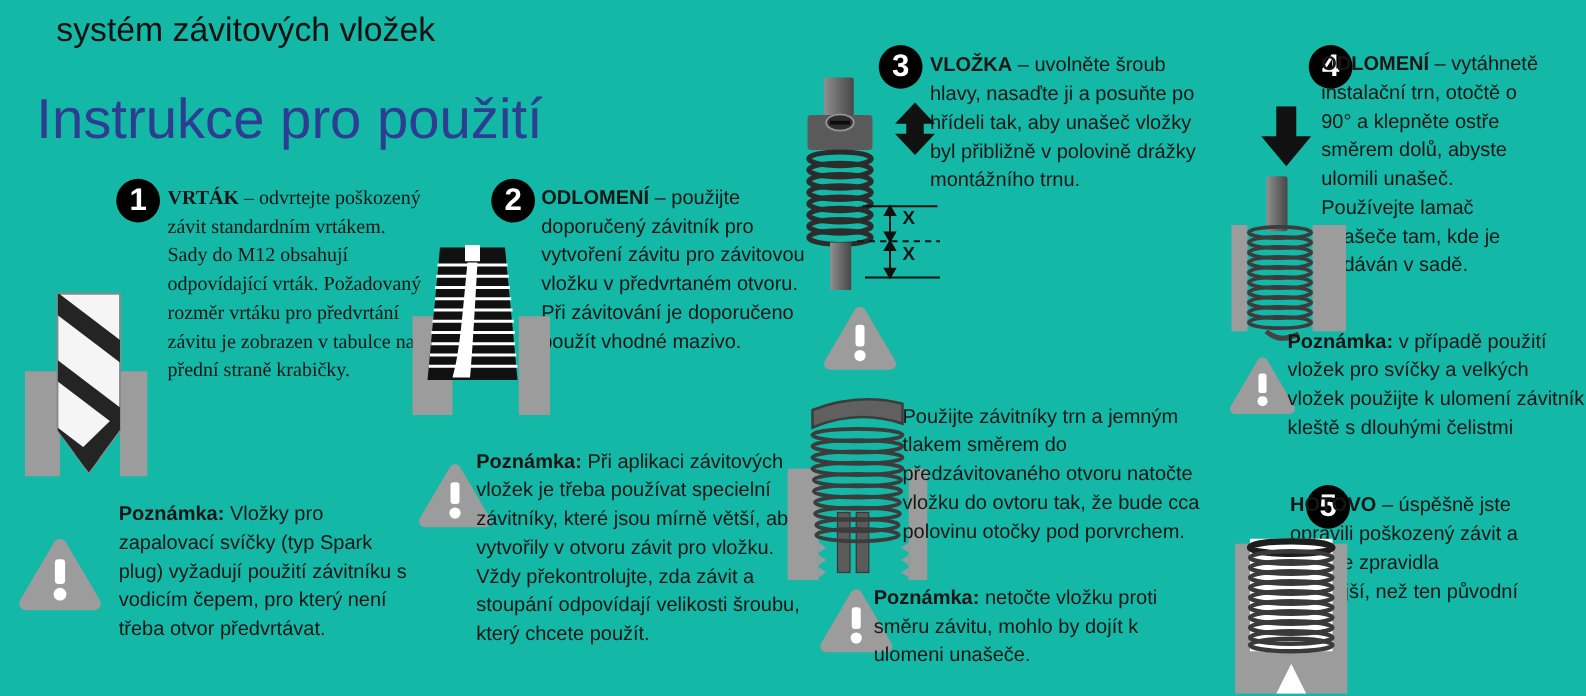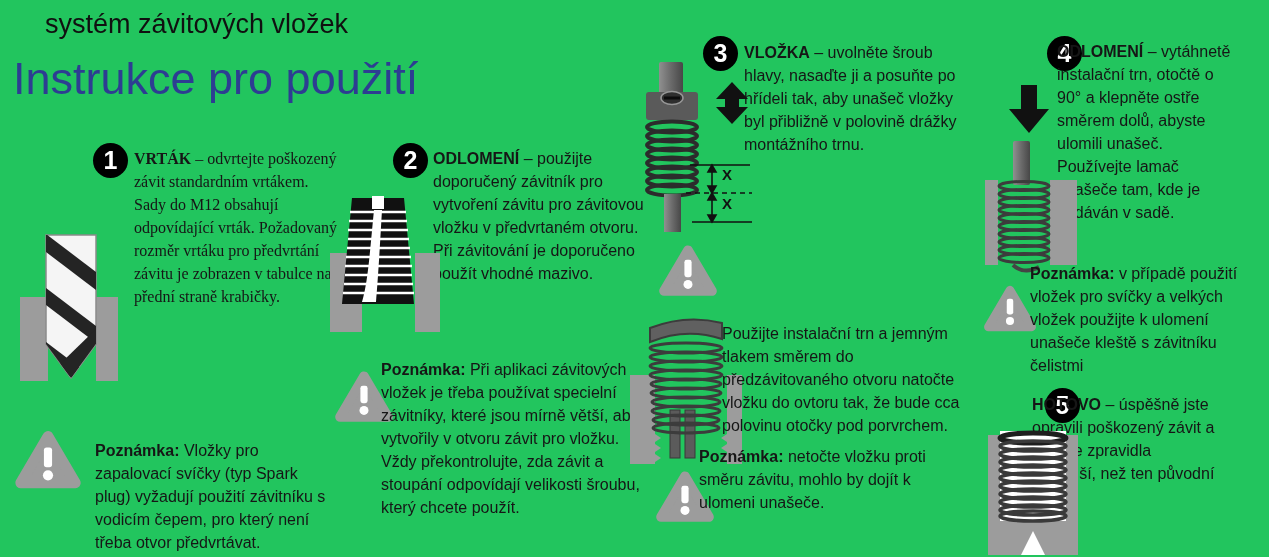--- a/index.html
+++ b/index.html
@@ -1,22 +1,22 @@
 <!DOCTYPE html>
 <html><head>
 <meta charset="utf-8">
 <style>
   html,body{margin:0;padding:0;background:#e8e8e8;}
   .page{
-    position:relative;width:1269px;height:557px;background:#22c55e;
+    position:relative;width:1269px;height:557px;background:#14b8a6;
     font-family:"Liberation Sans","DejaVu Sans",sans-serif;color:#161616;
     overflow:hidden;
   }
   .subtitle{position:absolute;left:45px;top:8px;font-size:27px;line-height:32px;color:#101010;}
-  .title{position:absolute;left:13px;top:54px;margin:0;font-size:45px;line-height:50px;font-weight:400;color:#2d3d92;}
+  .title{position:absolute;left:13px;top:54px;margin:16px;font-size:45px;line-height:50px;font-weight:400;color:#2d3d92;}
   .badge{
     position:absolute;width:35px;height:35px;border-radius:50%;background:#000;
     color:#fff;display:flex;align-items:center;justify-content:center;
     font-size:25px;font-weight:bold;
   }
   .body{position:absolute;margin:0;font-size:16px;line-height:23px;color:#161616;}
   .body b{font-weight:bold;}
   .fig{position:absolute;}
   .xlab{position:absolute;font-size:15px;font-weight:bold;color:#111;}
   .warn{position:absolute;}
@@ -53,21 +53,21 @@
     </svg>
   </div>
 
   <div class="warn" style="left:14px;top:428px;">
     <svg width="68" height="62" viewBox="0 0 100 90">
       <path d="M50,12 L90,80 L10,80 Z" fill="#9c9c9c" stroke="#9c9c9c" stroke-width="16" stroke-linejoin="round"></path>
       <rect x="44" y="28" width="12" height="29" rx="4" fill="#ffffff"></rect>
       <circle cx="50" cy="69" r="7.5" fill="#ffffff"></circle>
     </svg>
   </div>
-  <p class="body" style="left:95px;top:400px;width:240px;margin-top:39px;"><b>Poznámka:</b> <span>Vložky pro zapalovací svíčky (typ Spark plug) vyžadují použití závitníku s vodicím čepem, pro který není třeba otvor předvrtávat.</span></p>
+  <p class="body" style="left:95px;top:400px;width:240px;"><b>Poznámka:</b> <span>Vložky pro zapalovací svíčky (typ Spark plug) vyžadují použití závitníku s vodicím čepem, pro který není třeba otvor předvrtávat.</span></p>
 
   <div class="badge" style="left:393px;top:143px;">
     <span>2</span>
   </div>
   <p class="body" style="left:433px;top:147px;width:215px;"><b>ODLOMENÍ</b> <span>– použijte doporučený závitník pro vytvoření závitu pro závitovou vložku v předvrtaném otvoru. Při závitování je doporučeno použít vhodné mazivo.</span></p>
 
   <div class="fig" style="left:328px;top:192px;">
     <svg width="114" height="235" viewBox="0 0 114 235">
       <rect x="2" y="61" width="32" height="79" fill="#9c9c9c"></rect>
       <rect x="87" y="61" width="25" height="79" fill="#9c9c9c"></rect>
@@ -174,30 +174,30 @@
         <ellipse cx="56" cy="77" rx="36" ry="5"></ellipse>
         <ellipse cx="56" cy="86" rx="35" ry="5"></ellipse>
         <ellipse cx="56" cy="95" rx="35" ry="5"></ellipse>
         <ellipse cx="56" cy="104" rx="34" ry="5"></ellipse>
         <ellipse cx="56" cy="113" rx="34" ry="5"></ellipse>
         <ellipse cx="56" cy="122" rx="33" ry="5"></ellipse>
         <ellipse cx="56" cy="130" rx="33" ry="5"></ellipse>
       </g>
     </svg>
   </div>
-  <p class="body" style="left:722px;top:322px;width:250px;"><span>Použijte instalační trn a jemným tlakem směrem do předzávitovaného otvoru natočte vložku do ovtoru tak, že bude cca polovinu otočky pod porvrchem.</span></p>
+  <p class="body" style="left:722px;top:322px;width:250px;"><span>Použijte závitníky trn a jemným tlakem směrem do předzávitovaného otvoru natočte vložku do ovtoru tak, že bude cca polovinu otočky pod porvrchem.</span></p>
 
   <div class="warn" style="left:655px;top:468px;">
     <svg width="60" height="56" viewBox="0 0 100 90">
       <path d="M50,12 L90,80 L10,80 Z" fill="#9c9c9c" stroke="#9c9c9c" stroke-width="16" stroke-linejoin="round"></path>
       <rect x="44" y="28" width="12" height="29" rx="4" fill="#ffffff"></rect>
       <circle cx="50" cy="69" r="7.5" fill="#ffffff"></circle>
     </svg>
   </div>
-  <p class="body" style="left:699px;top:445px;width:265px;"><b>Poznámka:</b> <span>netočte vložku proti směru závitu, mohlo by dojít k ulomeni unašeče.</span></p>
+  <p class="body" style="left:699px;top:467px;width:265px;"><b>Poznámka:</b> <span>netočte vložku proti směru závitu, mohlo by dojít k ulomeni unašeče.</span></p>
 
   <div class="badge" style="left:1047px;top:36px;">
     <span>4</span>
   </div>
   <p class="body" style="left:1028px;top:40px;width:180px;margin-left:29px;"><b>ODLOMENÍ</b> <span>– vytáhnetě instalační trn, otočtě o 90° a klepněte ostře směrem dolů, abyste ulomili unašeč. Používejte lamač unašeče tam, kde je dodáván v sadě.</span></p>
 
   <div class="fig" style="left:985px;top:85px;">
     <svg width="92" height="200" viewBox="0 0 92 200">
       <defs>
         <linearGradient id="g-shaft4" x1="0" y1="0" x2="1" y2="0">
@@ -226,21 +226,21 @@
     </svg>
   </div>
 
   <div class="warn" style="left:983px;top:283px;">
     <svg width="54" height="50" viewBox="0 0 100 90">
       <path d="M50,12 L90,80 L10,80 Z" fill="#9c9c9c" stroke="#9c9c9c" stroke-width="16" stroke-linejoin="round"></path>
       <rect x="44" y="28" width="12" height="29" rx="4" fill="#ffffff"></rect>
       <circle cx="50" cy="69" r="7.5" fill="#ffffff"></circle>
     </svg>
   </div>
-  <p class="body" style="left:1030px;top:262px;width:238px;"><b>Poznámka:</b> <span>v případě použití vložek pro svíčky a velkých vložek použijte k ulomení unašeče kleště s závitníku čelistmi</span></p>
+  <p class="body" style="left:1030px;top:262px;width:238px;"><b>Poznámka:</b> <span>v případě použití vložek pro svíčky a velkých vložek použijte k ulomení závitník kleště s dlouhými čelistmi</span></p>
 
   <div class="badge" style="left:1045px;top:388px;">
     <span>5</span>
   </div>
   <p class="body" style="left:1032px;top:393px;width:186px;"><b>HOTOVO</b> <span>– úspěšně jste opravili poškozený závit a nový je zpravidla pevnější, než ten původní</span></p>
 
   <div class="fig" style="left:988px;top:423px;">
     <svg width="90" height="132" viewBox="0 0 90 132">
       <rect x="0" y="12" width="90" height="120" fill="#9c9c9c"></rect>
       <rect x="12" y="8" width="66" height="90" fill="#ffffff"></rect>

